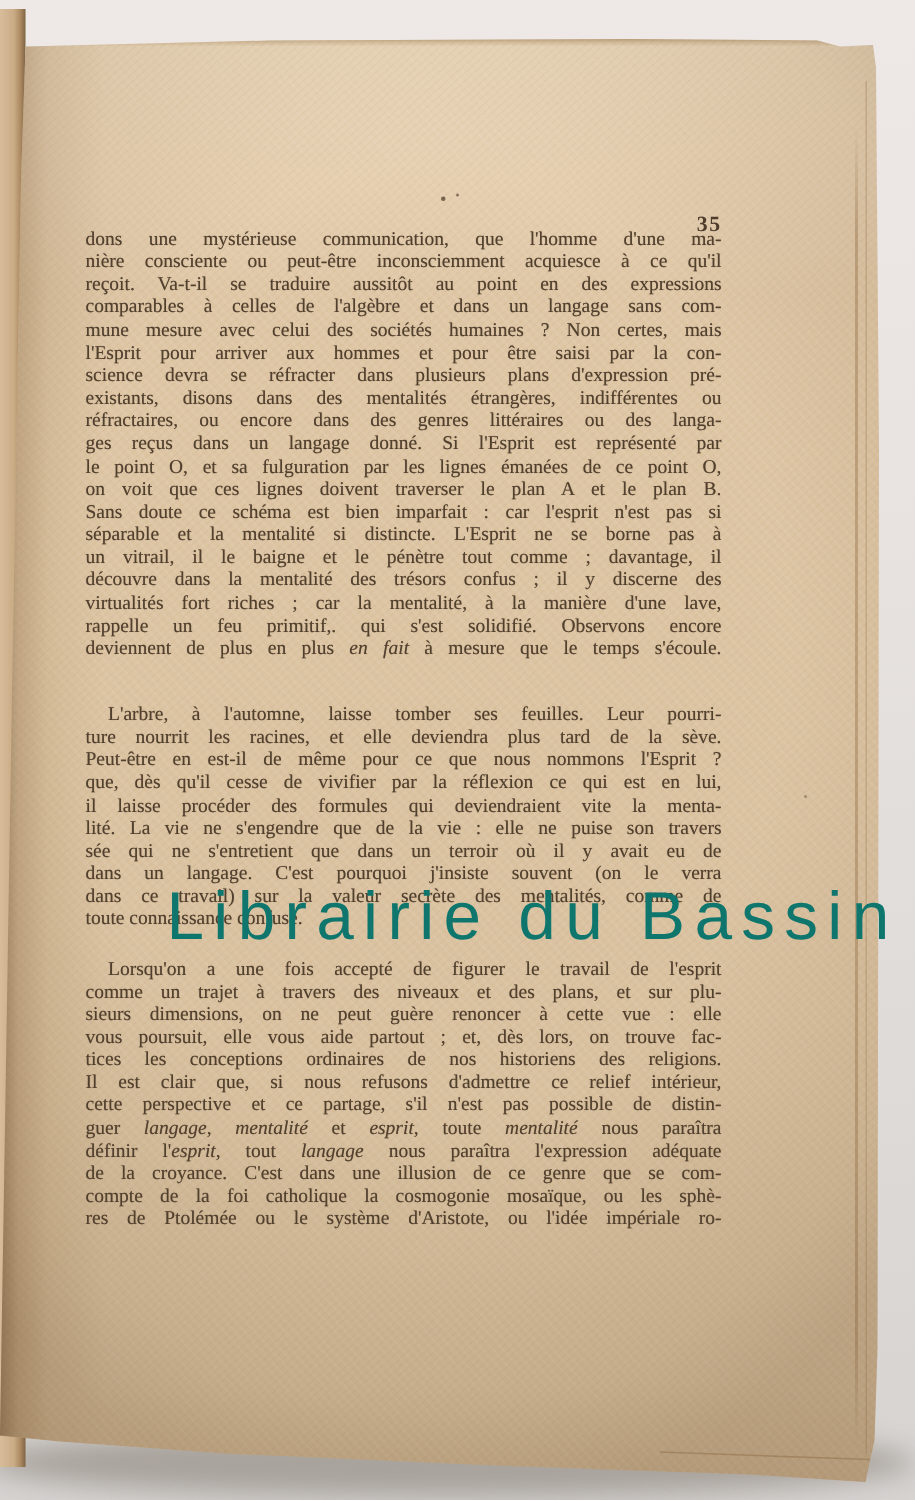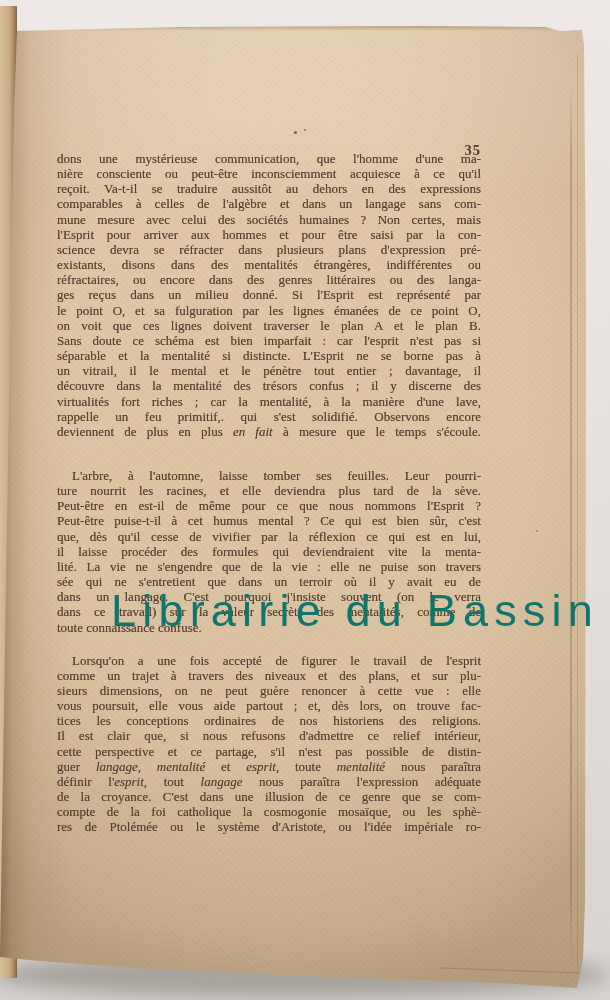--- a/index.html
+++ b/index.html
@@ -103,41 +103,40 @@
     <div class="bottom-stack"></div>
     <div class="speck s1"></div>
     <div class="speck s2"></div>
     <div class="speck s3"></div>
     <div class="vignette"></div>
 
     <div class="page-number">35</div>
     <div class="text-block">
         <div class="line">dons une mystérieuse communication, que l'homme d'une ma-</div>
         <div class="line">nière consciente ou peut-être inconsciemment acquiesce à ce qu'il</div>
-        <div class="line">reçoit. Va-t-il se traduire aussitôt au dehors en des expressions</div>
+        <div class="line">reçoit. Va-t-il se traduire aussitôt au point en des expressions</div>
         <div class="line">comparables à celles de l'algèbre et dans un langage sans com-</div>
         <div class="line">mune mesure avec celui des sociétés humaines ? Non certes, mais</div>
         <div class="line">l'Esprit pour arriver aux hommes et pour être saisi par la con-</div>
         <div class="line">science devra se réfracter dans plusieurs plans d'expression pré-</div>
         <div class="line">existants, disons dans des mentalités étrangères, indifférentes ou</div>
         <div class="line">réfractaires, ou encore dans des genres littéraires ou des langa-</div>
-        <div class="line">ges reçus dans un milieu donné. Si l'Esprit est représenté par</div>
+        <div class="line">ges reçus dans un langage donné. Si l'Esprit est représenté par</div>
         <div class="line">le point O, et sa fulguration par les lignes émanées de ce point O,</div>
         <div class="line">on voit que ces lignes doivent traverser le plan A et le plan B.</div>
         <div class="line">Sans doute ce schéma est bien imparfait : car l'esprit n'est pas si</div>
         <div class="line">séparable et la mentalité si distincte. L'Esprit ne se borne pas à</div>
-        <div class="line">un vitrail, il le mental et le pénètre tout entier ; davantage, il</div>
+        <div class="line">un vitrail, il le baigne et le pénètre tout comme ; davantage, il</div>
         <div class="line">découvre dans la mentalité des trésors confus ; il y discerne des</div>
         <div class="line">virtualités fort riches ; car la mentalité, à la manière d'une lave,</div>
         <div class="line">rappelle un feu primitif,. qui s'est solidifié. Observons encore</div>
         <div class="line">deviennent de plus en plus <i>en fait</i> à mesure que le temps s'écoule.</div>
         <div class="line indent">L'arbre, à l'automne, laisse tomber ses feuilles. Leur pourri-</div>
         <div class="line">ture nourrit les racines, et elle deviendra plus tard de la sève.</div>
         <div class="line">Peut-être en est-il de même pour ce que nous nommons l'Esprit ?</div>
-        <div class="line">Peut-être puise-t-il à cet humus mental ? Ce qui est bien sûr, c'est</div>
         <div class="line">que, dès qu'il cesse de vivifier par la réflexion ce qui est en lui,</div>
         <div class="line">il laisse procéder des formules qui deviendraient vite la menta-</div>
         <div class="line">lité. La vie ne s'engendre que de la vie : elle ne puise son travers</div>
         <div class="line">sée qui ne s'entretient que dans un terroir où il y avait eu de</div>
         <div class="line">dans un langage. C'est pourquoi j'insiste souvent (on le verra</div>
         <div class="line">dans ce travail) sur la valeur secrète des mentalités, comme de</div>
         <div class="line last">toute connaissance confuse.</div>
         <div class="line indent gap">Lorsqu'on a une fois accepté de figurer le travail de l'esprit</div>
         <div class="line">comme un trajet à travers des niveaux et des plans, et sur plu-</div>
         <div class="line">sieurs dimensions, on ne peut guère renoncer à cette vue : elle</div>

